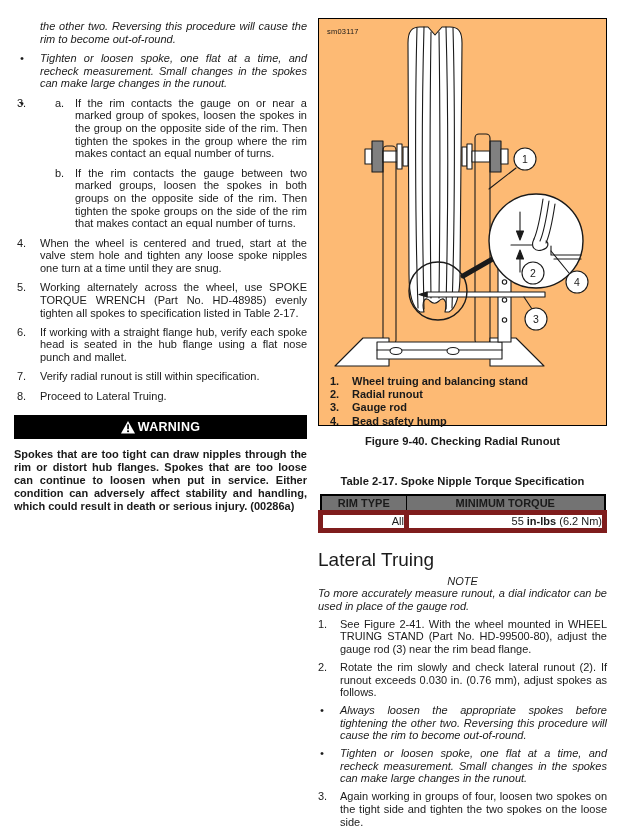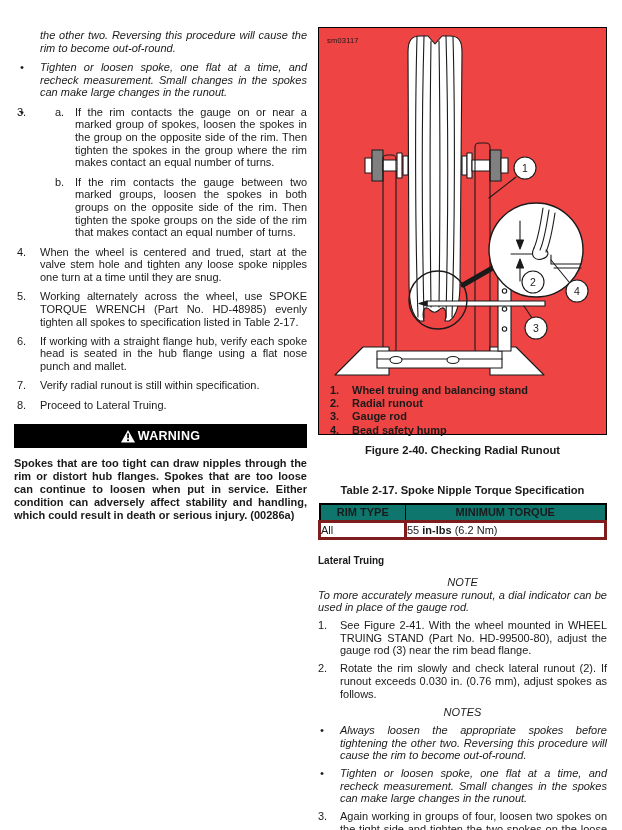--- a/index.html
+++ b/index.html
@@ -3,55 +3,55 @@
 <meta charset="utf-8">
 <style>
   * { margin:0; padding:0; box-sizing:border-box; }
   html,body { background:#fff; }
   body {
     width:622px; height:830px; position:relative; overflow:hidden;
     font-family:"Liberation Sans", sans-serif;
     font-size:11px; line-height:12.7px; color:#1a1a1a;
     -webkit-font-smoothing:antialiased;
   }
-  .col { position:absolute; top:17px; }
+  .col { position:absolute; top:8px; }
   .col-left  { left:14px;  width:293px; padding-top:12px; }
   .col-right { left:318px; width:289px; padding-top:10px; }
 
   .item { position:relative; padding-left:26px; margin-bottom:6.5px; text-align:justify; }
   .item .marker { position:absolute; left:3px; top:0; }
   .item .bmark  { position:absolute; left:6px; top:0; }
   .ital { font-style:italic; }
   .sub { position:relative; padding-left:35px; margin-top:6.5px; text-align:justify; }
   .sub .smarker { position:absolute; left:15px; top:0; }
 
   .warn-bar {
     margin:13px 0 9px 0; height:24px; background:#000; color:#fff;
     display:flex; align-items:center; justify-content:center;
     font-weight:bold; font-size:12.5px; letter-spacing:.3px;
   }
   .warn-bar svg { margin-right:3px; display:block; }
   .warn-text { font-weight:bold; text-align:justify; line-height:12.9px; }
 
-  .figure-box { position:relative; border:1.3px solid #000; height:408px; background:#ef4444; }
+  .figure-box { position:relative; border:1.3px solid #000; height:408px; background:#fdba74; }
   .fig-code { position:absolute; top:7px; left:8px; font-size:7.5px; letter-spacing:.2px; }
   .drawing { position:absolute; top:0; left:0; }
   .legend { position:absolute; top:356px; left:0; width:100%; font-weight:bold; }
   .legend-row { position:relative; padding-left:33px; line-height:13.2px; }
   .legend-row .lnum { position:absolute; left:11px; }
 
   .fig-caption { text-align:center; font-weight:bold; margin-top:9px; font-size:11.2px; }
   .tbl-title   { text-align:center; font-weight:bold; margin-top:27px; font-size:11.2px; }
 
   table.spec { width:100%; border-collapse:collapse; margin-top:7px; border:2px solid #000; }
-  table.spec th { background:#0f766e; border:1px solid #000; font-weight:bold; height:17px; font-size:11px; }
-  table.spec td { border:3px solid #7f1d1d; text-align:left; height:17px; }
+  table.spec th { background:#737373; border:1px solid #000; font-weight:bold; height:17px; font-size:11px; }
+  table.spec td { border:5px solid #7f1d1d; text-align:right; height:17px; }
   table.spec .c1 { width:86px; }
 
-  .heading { font-size:10px; line-height:18px; font-weight:bold; margin-top:12px; }
+  .heading { font-size:19px; line-height:18px; font-weight:normal; margin-top:18px; }
   .note-label { text-align:center; font-style:italic; margin-top:6px; }
   .note-text  { font-style:italic; text-align:justify; margin-top:0; }
 
   .col-right .item { padding-left:22px; margin-bottom:5px; margin-top:5px; }
   .col-right .item .marker { left:0; }
   .col-right .item .bmark  { left:2px; }
 
   svg text { font-family:"Liberation Sans", sans-serif; font-size:10.5px; fill:#1a1a1a; stroke:none; text-anchor:middle; }
 </style>
 </head>
@@ -215,21 +215,21 @@
         <span class="lnum">3.</span>
         <span>Gauge rod</span>
       </div>
       <div class="legend-row">
         <span class="lnum">4.</span>
         <span>Bead safety hump</span>
       </div>
     </div>
   </div>
 
-  <p class="fig-caption">Figure 2-40. Checking Radial Runout</p>
+  <p class="fig-caption">Figure 9-40. Checking Radial Runout</p>
 
   <p class="tbl-title">Table 2-17. Spoke Nipple Torque Specification</p>
   <table class="spec">
     <tbody>
         <tr>
       <th class="c1">RIM TYPE</th>
       <th>MINIMUM TORQUE</th>
     </tr>
     <tr>
       <td>All</td>
@@ -245,21 +245,20 @@
 
   <div class="item">
     <span class="marker">1.</span>
     <span>See Figure 2-41. With the wheel mounted in WHEEL TRUING STAND (Part No. HD-99500-80), adjust the gauge rod (3) near the rim bead flange.</span>
   </div>
   <div class="item">
     <span class="marker">2.</span>
     <span>Rotate the rim slowly and check lateral runout (2). If runout exceeds 0.030 in. (0.76 mm), adjust spokes as follows.</span>
   </div>
 
-  <p class="note-label">NOTES</p>
 
   <div class="item ital">
     <span class="bmark">•</span>
     <span>Always loosen the appropriate spokes before tightening the other two. Reversing this procedure will cause the rim to become out-of-round.</span>
   </div>
   <div class="item ital">
     <span class="bmark">•</span>
     <span>Tighten or loosen spoke, one flat at a time, and recheck measurement. Small changes in the spokes can make large changes in the runout.</span>
   </div>
 

